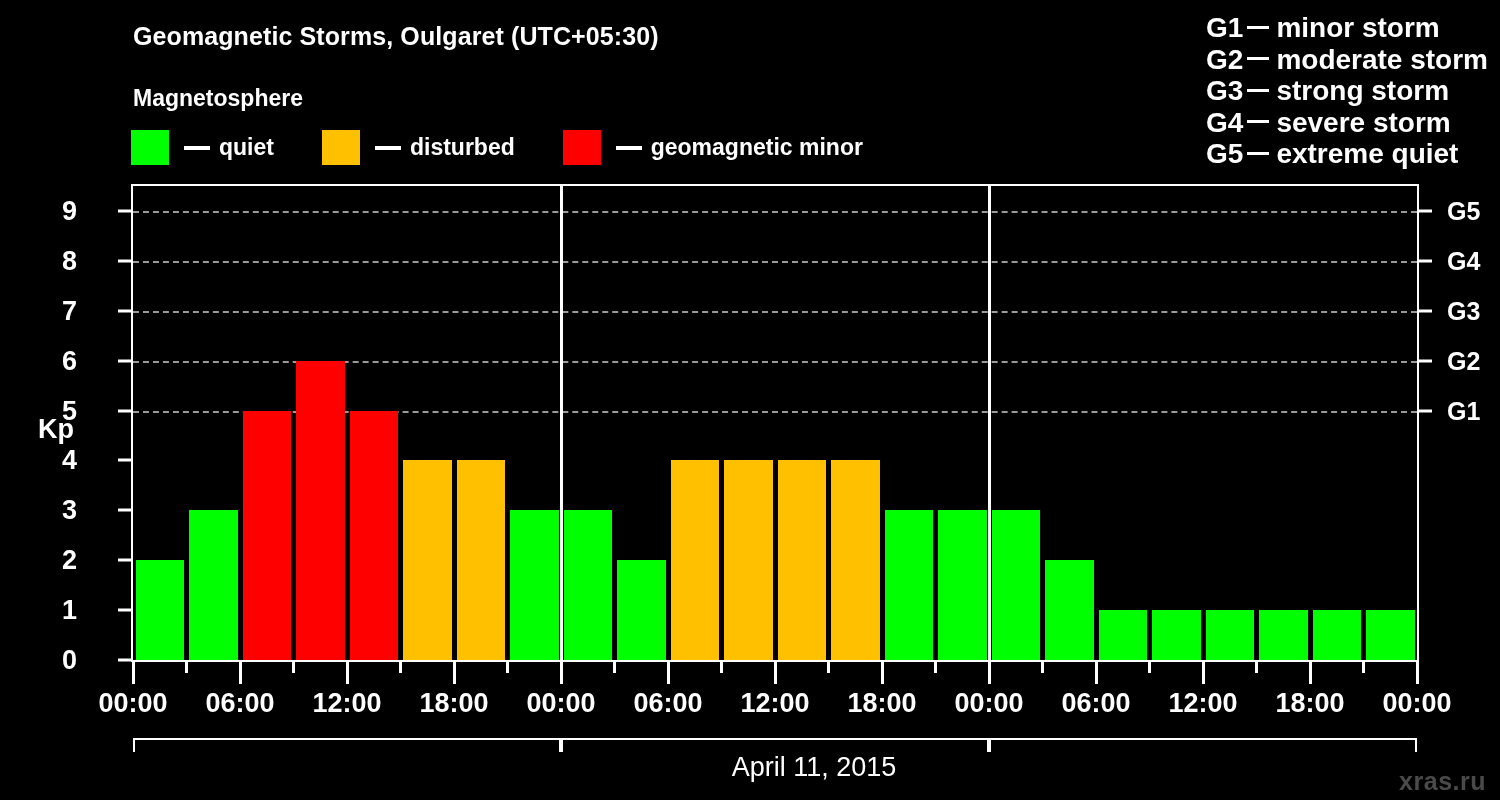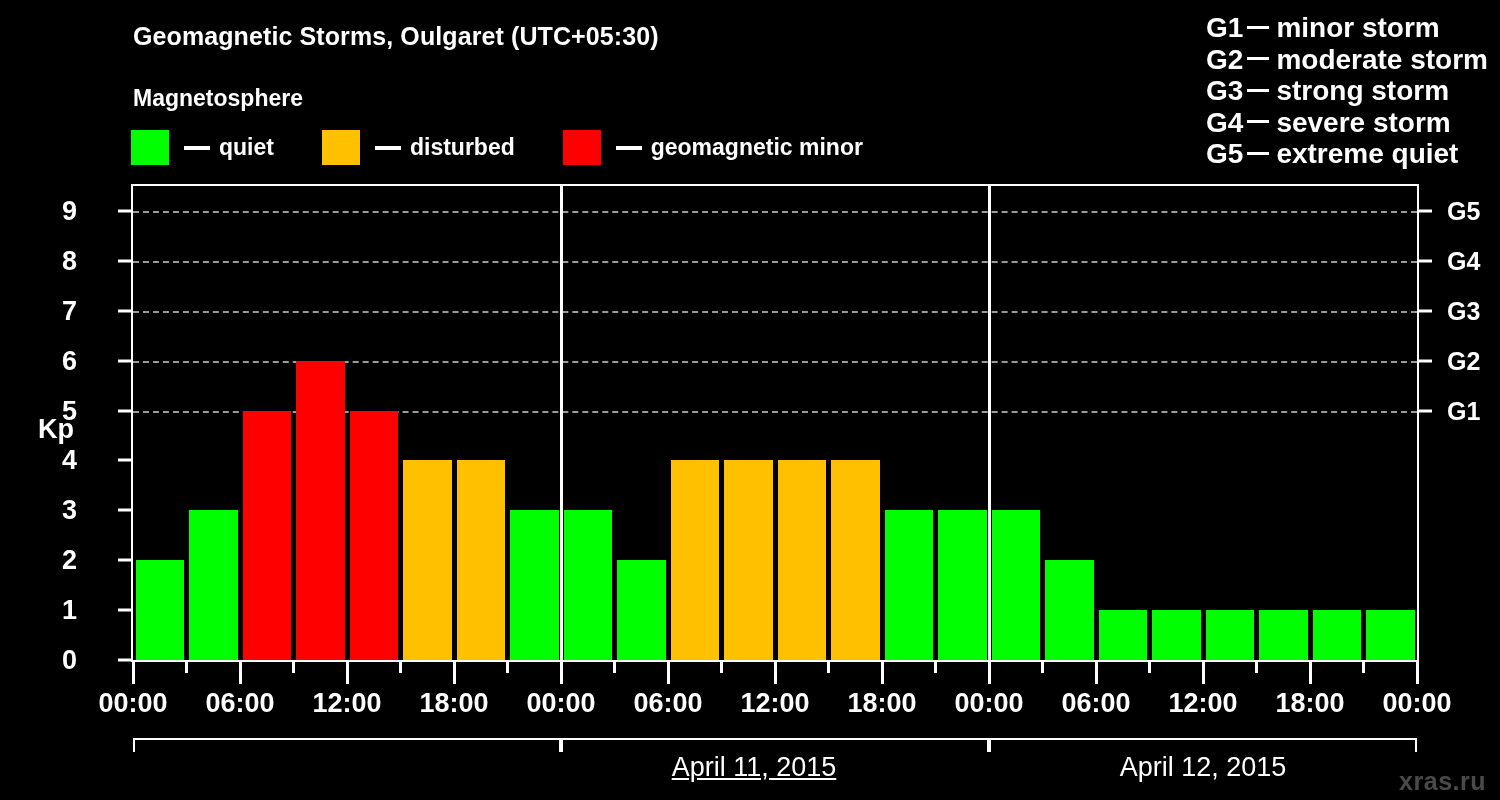--- a/index.html
+++ b/index.html
@@ -225,18 +225,17 @@
     <div class="xlbl" style="left: 882px;">18:00</div>
     <div class="xlbl" style="left: 989px;">00:00</div>
     <div class="xlbl" style="left: 1096px;">06:00</div>
     <div class="xlbl" style="left: 1203px;">12:00</div>
     <div class="xlbl" style="left: 1310px;">18:00</div>
     <div class="xlbl" style="left: 1417px;">00:00</div>
   </div>
 <div class="abs" id="day-layer" style="left:0;top:0;width:1500px;height:800px;pointer-events:none;">
     <div class="daybracket" style="left: 133px; width: 428px;"></div>
     <div class="daybracket" style="left: 561px; width: 428px;"></div>
-    <div class="daylabel" style="left: 754px; text-decoration: underline;">April 11, 2015</div>
+    <div class="daylabel" style="left: 814px;">April 11, 2015</div>
     <div class="daybracket" style="left: 989px; width: 428px;"></div>
-    <div class="daylabel" style="left: 1203px;">April 12, 2015</div>
   </div>
 
 <div class="abs" id="watermark">xras.ru</div>
 
 </body></html>

